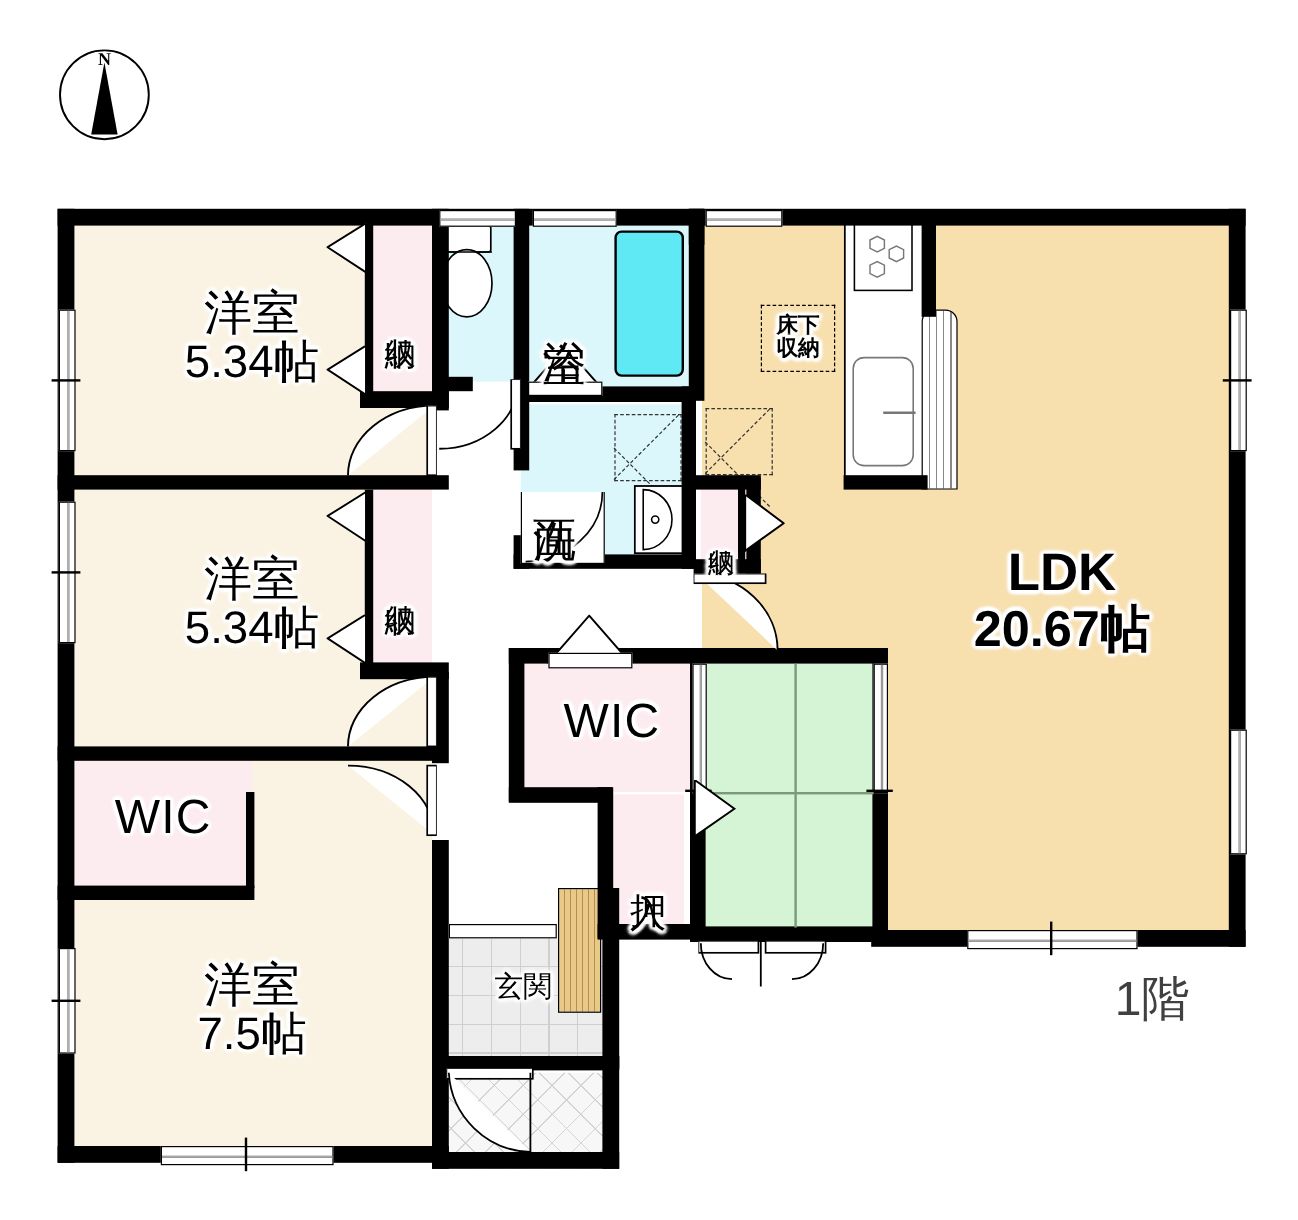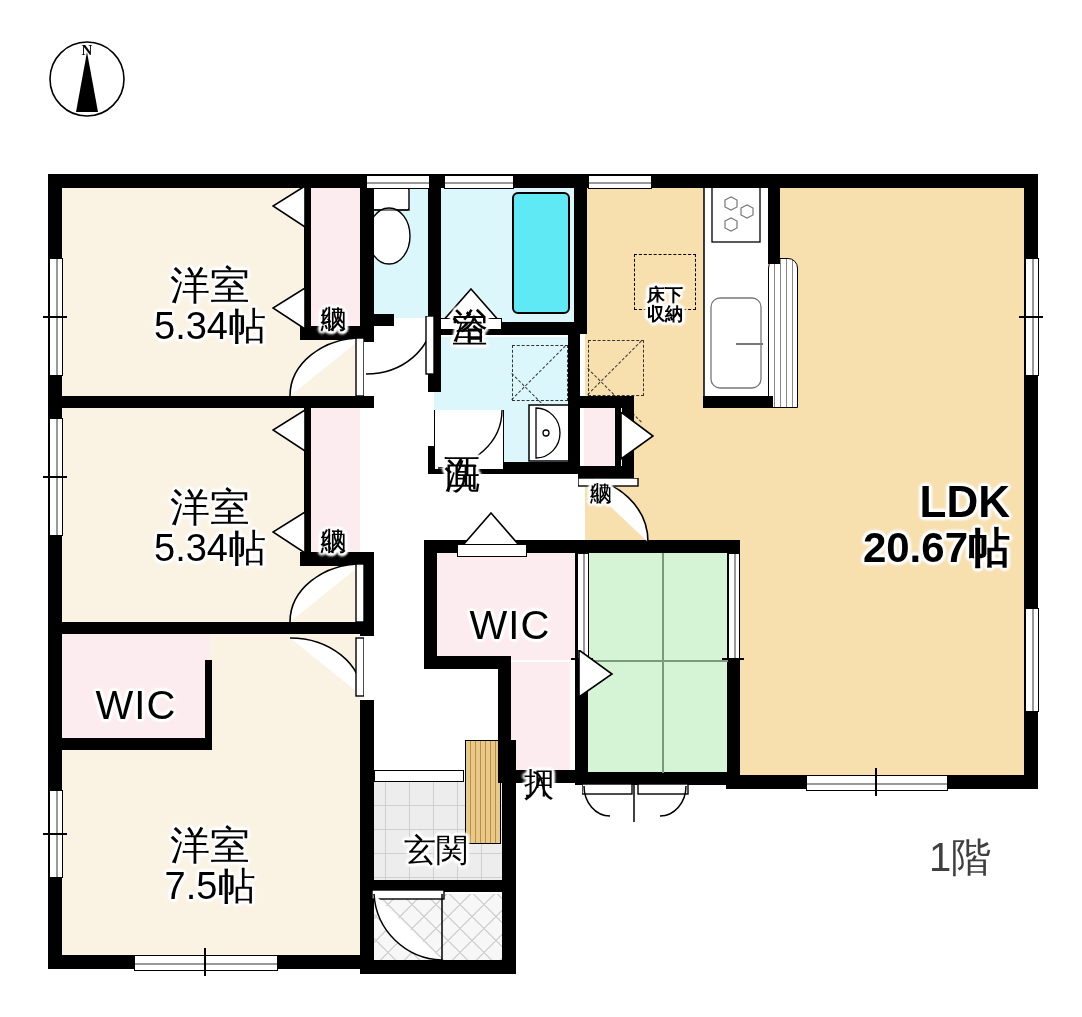--- a/index.html
+++ b/index.html
@@ -25,24 +25,24 @@
 
   
   .thinline{background:#000000;}
 
   
   .lbl{position:absolute;color:#000;text-align:center;line-height:1.06;
        white-space:nowrap;
        text-shadow:
          2px 0 2px #fff,-2px 0 2px #fff,0 2px 2px #fff,0 -2px 2px #fff,
          2px 2px 2px #fff,-2px 2px 2px #fff,2px -2px 2px #fff,-2px -2px 2px #fff,
-         3px 0 3px #fff,-3px 0 3px #fff,0 3px 3px #fff,0 -3px 3px #fff; margin-top: 24px;}
+         3px 0 3px #fff,-3px 0 3px #fff,0 3px 3px #fff,0 -3px 3px #fff;}
   .lbl-room{font-size:40px;font-weight:400;}
   .lbl-room .sz{font-size:38px;display:block;}
-  .lbl-ldk{font-size:44px;font-weight:700;text-align:right;}
+  .lbl-ldk{font-size:44px;font-weight:700;}
   .lbl-ldk .sz{font-size:42px;font-weight:700;display:block;}
   .lbl-wic{font-size:40px;font-weight:400;letter-spacing:1px;}
   .lbl-vert{writing-mode:vertical-rl;text-orientation:upright;font-size:26px;
             line-height:1.0;letter-spacing:1px;}
   .lbl-vert2{writing-mode:vertical-rl;text-orientation:upright;font-size:30px;
             line-height:1.0;letter-spacing:1px;}
   .lbl-tiny{font-size:18px;line-height:1.05;font-weight:700;}
   .lbl-floor{font-size:40px;color:#404040;text-shadow:none;}
 
   
@@ -391,21 +391,21 @@
 
 
   <div class="lbl lbl-vert2" style="left:452px;top:196px;height:120px;font-size:36px;">
     <span>浴室</span>
   </div>
 
   <div class="lbl lbl-vert2" style="left:444px;top:350px;height:110px;font-size:36px;">
     <span>洗面</span>
   </div>
 
-  <div class="lbl" style="left:374px;top:810px;width:124px;font-size:32px;">
+  <div class="lbl" style="left:374px;top:810px;width:124px;font-size:24px;">
     <span>玄関</span>
   </div>
 
   <div class="lbl lbl-vert" style="left:321px;top:222px;height:80px;">
     <span>収納</span>
   </div>
   <div class="lbl lbl-vert" style="left:321px;top:444px;height:80px;">
     <span>収納</span>
   </div>
   <div class="lbl lbl-vert" style="left:590px;top:410px;height:62px;font-size:22px;">

